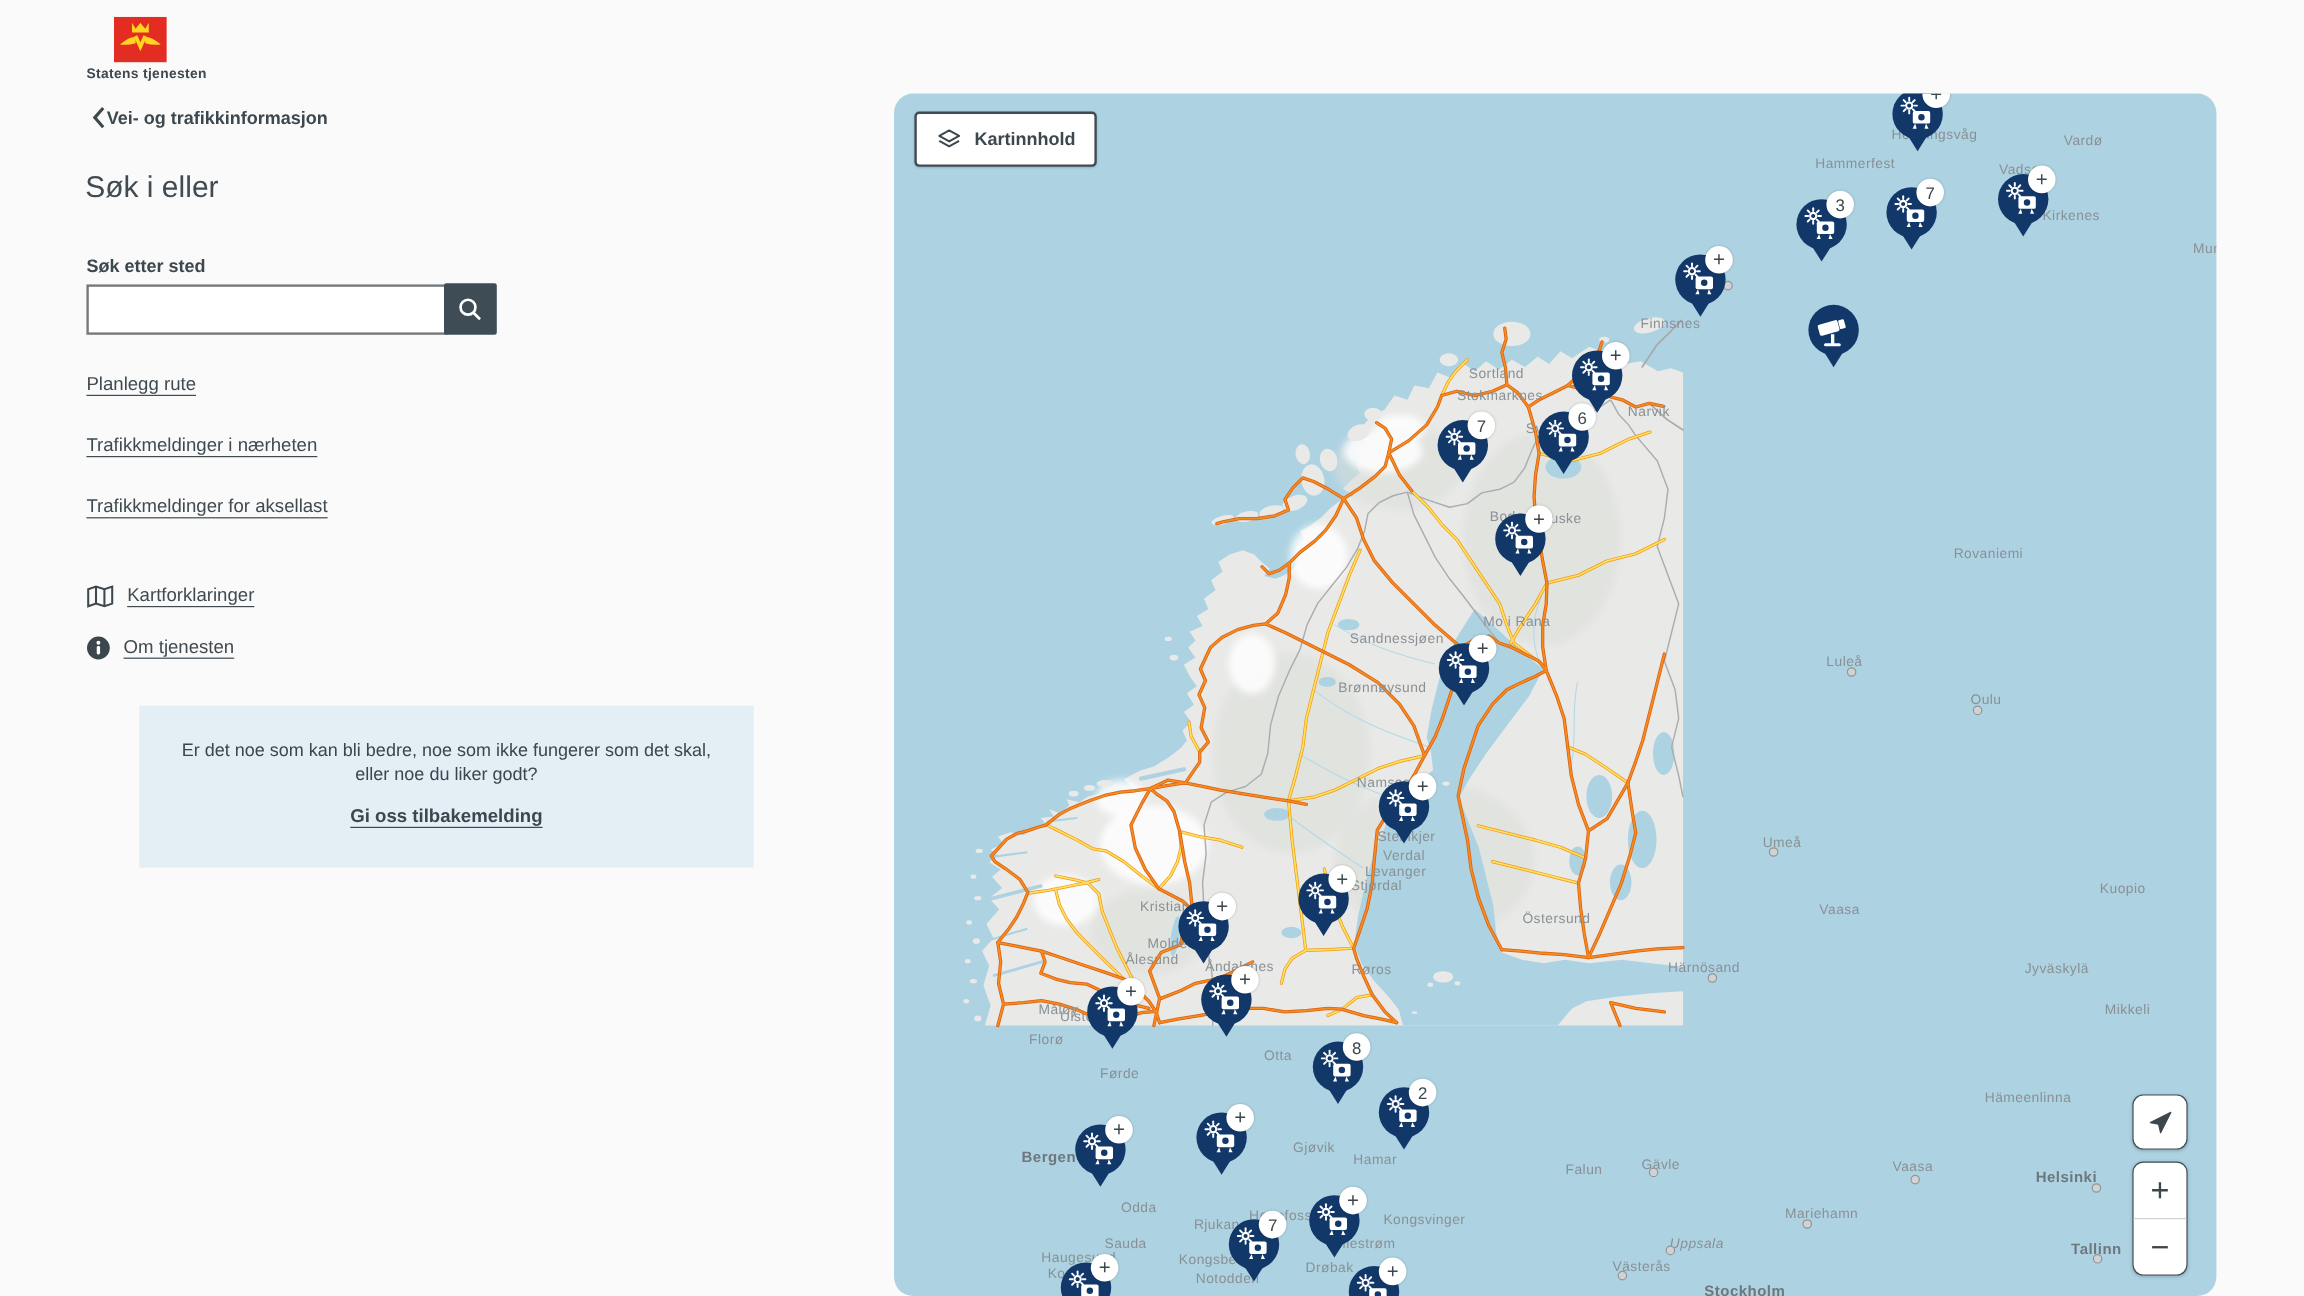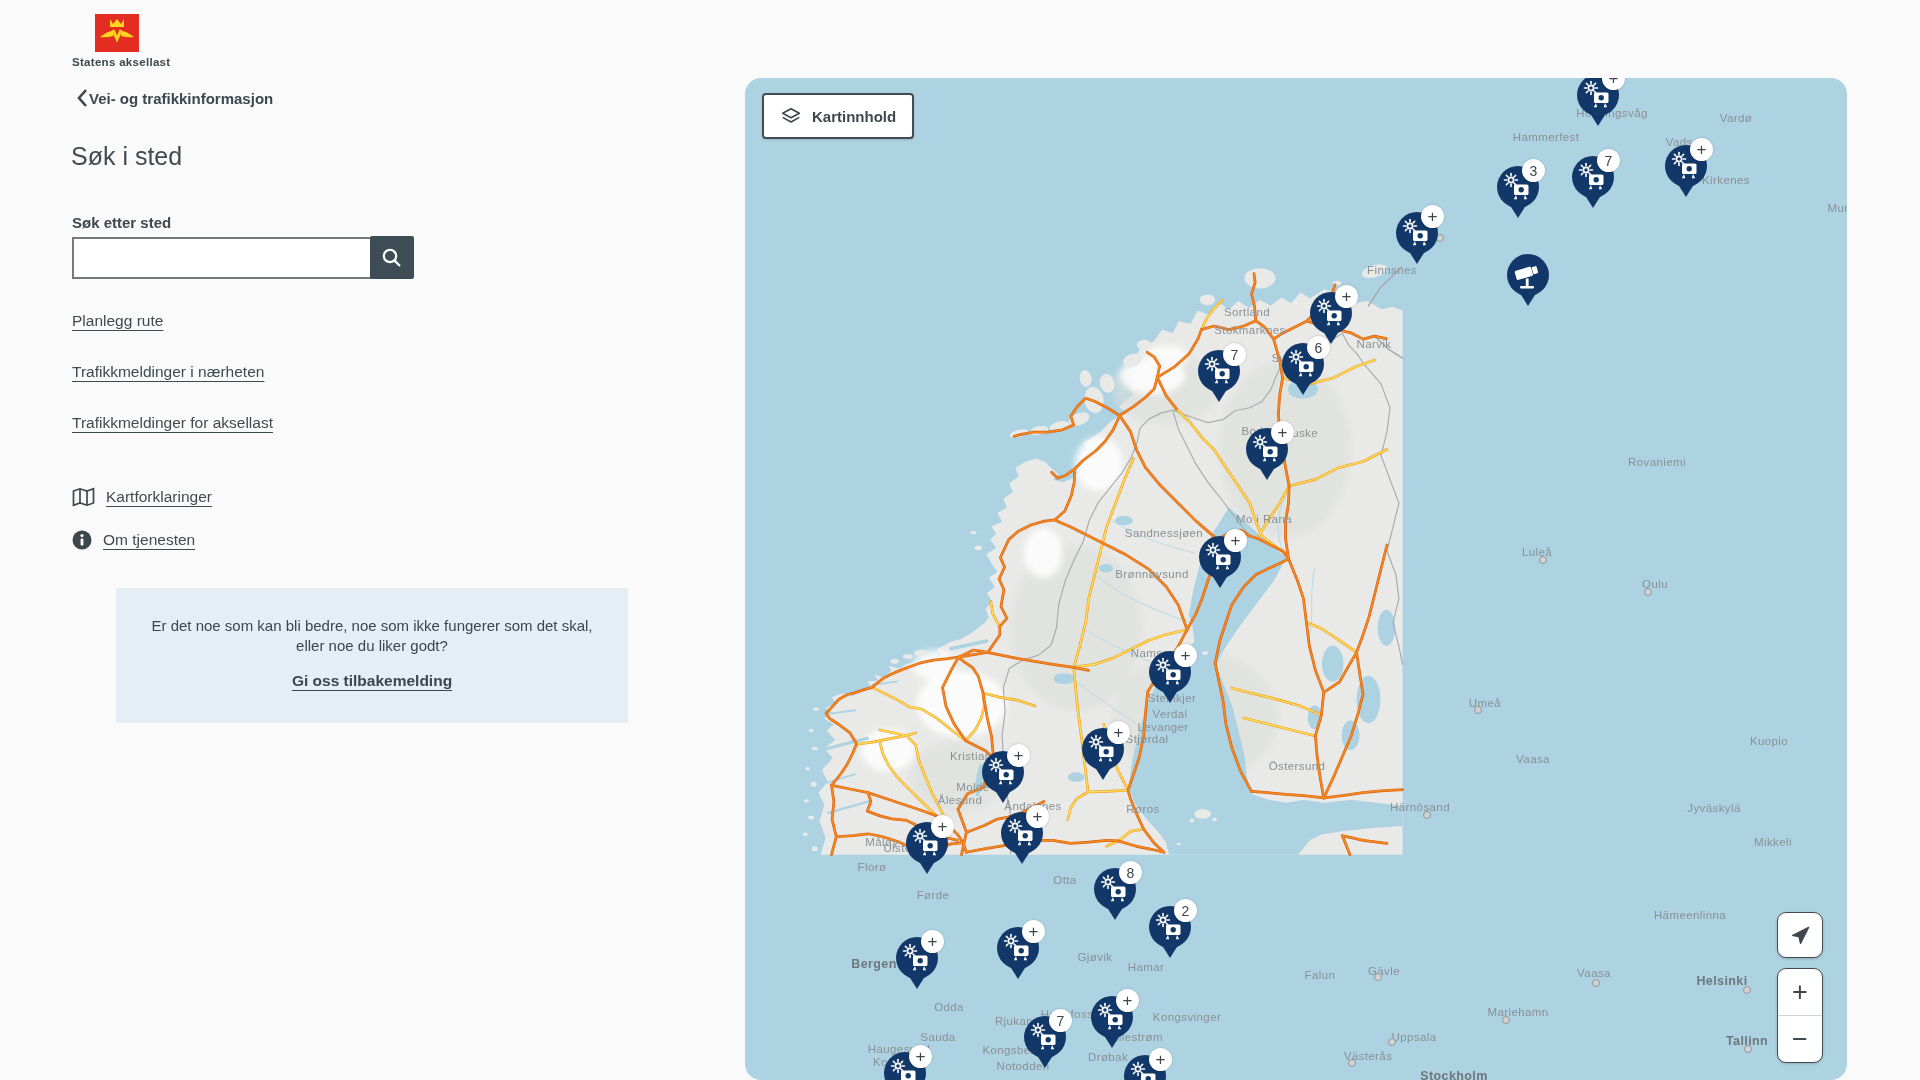--- a/index.html
+++ b/index.html
@@ -66,30 +66,30 @@
 <div id="page">
 
   <div>
     <svg class="logo" viewBox="0 0 44 38">
       <rect width="44" height="38" fill="#e32d22"></rect>
       <path d="M15,5 l3,5 4,-5 4,5 3,-5 v8 h-14 z" fill="#ffd520"></path>
       <path d="M5,23 q9,-7 13,-6 l0,5 q-7,2 -13,1 z" fill="#ffd520"></path>
       <path d="M39,23 q-9,-7 -13,-6 l0,5 q7,2 13,1 z" fill="#ffd520"></path>
       <path d="M18,16 l4,9 4,-9" stroke="#ffd520" stroke-width="3" fill="none"></path>
     </svg>
-    <div class="logo-text">Statens aksellast</div>
+    <div class="logo-text">Statens tjenesten</div>
 
     <a class="back">
       <svg width="13" height="20" viewBox="0 0 13 20">
         <polyline points="10,2 3,10 10,18" fill="none" stroke="#3d474e" stroke-width="2.6"></polyline>
       </svg>
       <span class="txt">Vei- og trafikkinformasjon</span>
     </a>
 
-    <div class="h1">Søk i sted</div>
+    <div class="h1">Søk i eller</div>
 
     <div class="search-label">Søk etter sted</div>
     <input class="search-input" type="text" value="" style="">
     <button class="search-btn">
       <svg width="22" height="22" viewBox="0 0 22 22">
         <circle cx="9" cy="9" r="6.2" fill="none" stroke="#fff" stroke-width="2.2"></circle>
         <line x1="13.6" y1="13.6" x2="19" y2="19" stroke="#fff" stroke-width="2.2"></line>
       </svg>
     </button>
 
@@ -332,21 +332,21 @@
         <div class="mlabel" style="left: 401px; top: 889px;">Hamar</div>
         <div class="mlabel" style="left: 575px; top: 897px;">Falun</div>
         <div class="mlabel" style="left: 639px; top: 893px;">Gävle</div>
         <div class="mlabel" style="left: 849px; top: 895px;">Vaasa</div>
         <div class="mlabel mbold" style="left: 129px; top: 886px;">Bergen</div>
         <div class="mlabel mbold" style="left: 977px; top: 903px;">Helsinki</div>
         <div class="mlabel" style="left: 204px; top: 929px;">Odda</div>
         <div class="mlabel" style="left: 269px; top: 943px;">Rjukan</div>
         <div class="mlabel" style="left: 322px; top: 936px;">Hønefoss</div>
         <div class="mlabel" style="left: 773px; top: 934px;">Mariehamn</div>
-        <div class="mlabel" style="left: 669px; top: 959px;">Uppsala</div>
+        <div class="mlabel" style="left: 669px; top: 959px; font-style: italic;">Uppsala</div>
         <div class="mlabel" style="left: 193px; top: 959px;">Sauda</div>
         <div class="mlabel" style="left: 442px; top: 939px;">Kongsvinger</div>
         <div class="mlabel" style="left: 391px; top: 959px;">Lillestrøm</div>
         <div class="mlabel" style="left: 154px; top: 971px;">Haugesund</div>
         <div class="mlabel" style="left: 152px; top: 984px;">Kopervik</div>
         <div class="mlabel" style="left: 267px; top: 972px;">Kongsberg</div>
         <div class="mlabel" style="left: 278px; top: 988px;">Notodden</div>
         <div class="mlabel" style="left: 363px; top: 979px;">Drøbak</div>
         <div class="mlabel" style="left: 623px; top: 978px;">Västerås</div>
         <div class="mlabel mbold" style="left: 709px; top: 998px;">Stockholm</div>

